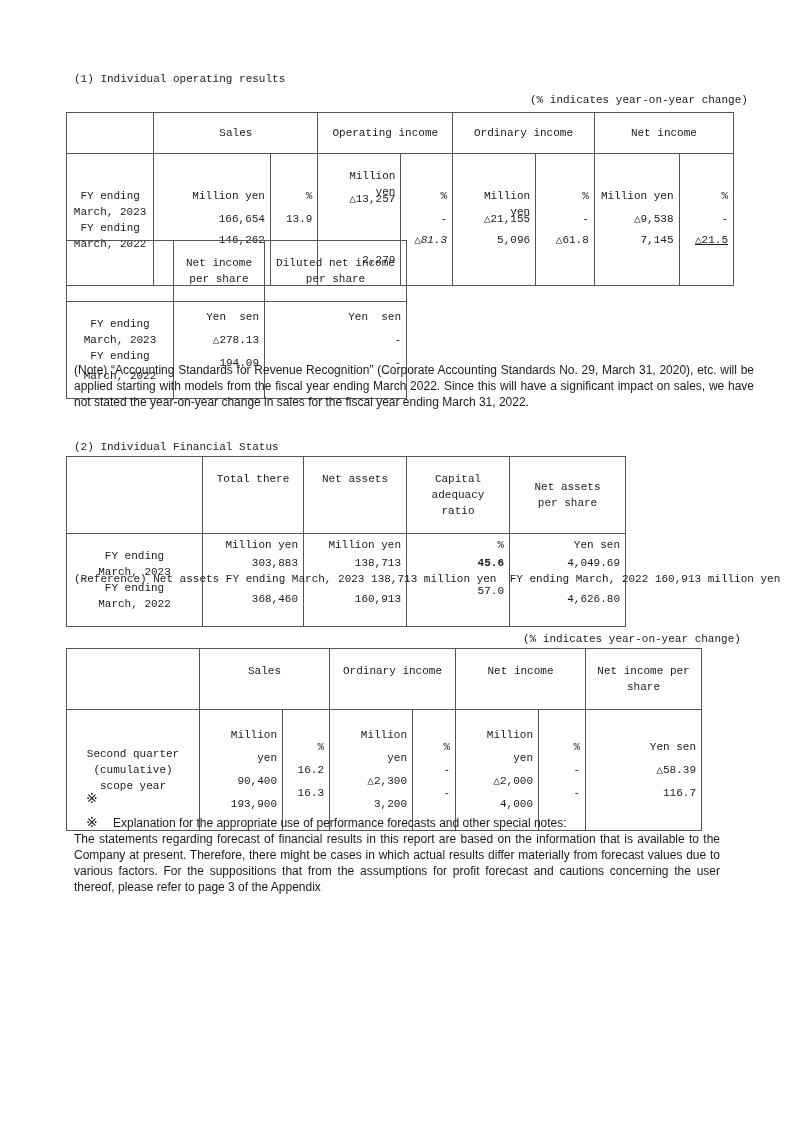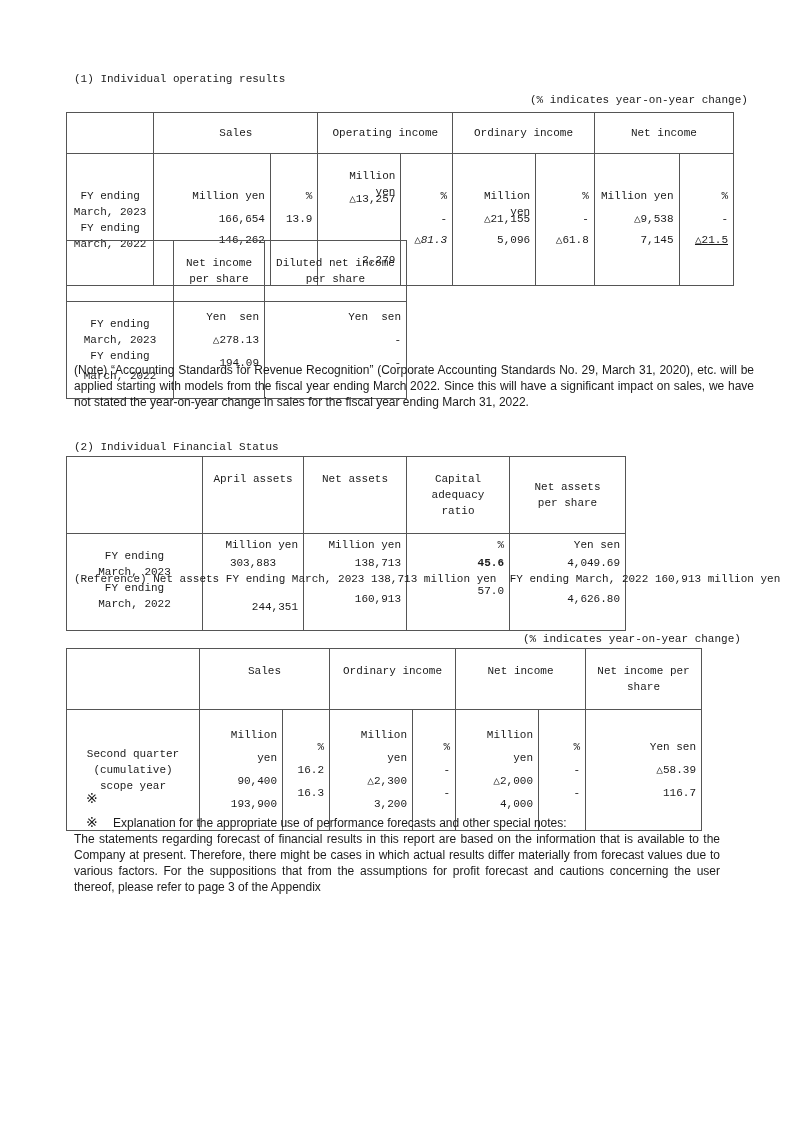--- a/index.html
+++ b/index.html
@@ -119,21 +119,21 @@
     </table>
 
   <div class="abs note just" style="left:74px;top:362px;width:680px;white-space:normal;">(Note) “Accounting Standards for Revenue Recognition” (Corporate Accounting Standards No. 29, March 31, 2020), etc. will be applied starting with models from the fiscal year ending March 2022. Since this will have a significant impact on sales, we have not stated the year-on-year change in sales for the fiscal year ending March 31, 2022.</div>
 
   <div class="abs" style="left:74px;top:441px;">(2) Individual Financial Status</div>
   <table style="left:66px;top:456px;width:560px;">
     <tbody>
         <tr style="height:32px;">
       <td style="width:125px;"></td>
       <td class="c" style="width:90px;line-height:16px;vertical-align:top;">
-        <div>April assets</div>
+        <div>Total there</div>
       </td>
       <td class="c" style="width:92px;line-height:16px;vertical-align:top;">
         <div>Net assets</div>
       </td>
       <td class="c" style="width:92px;line-height:16px;">
         <div>Capital adequacy</div>
         <div>ratio</div>
       </td>
       <td class="c" style="line-height:16px;">
         <div>Net assets</div>
@@ -142,22 +142,22 @@
     </tr>
     <tr style="height:80px;">
       <td class="c" style="line-height:16px;padding-top:14px;vertical-align:top;">
         <div>FY ending</div>
         <div>March, 2023</div>
         <div>FY ending</div>
         <div>March, 2022</div>
       </td>
       <td class="r" style="vertical-align:top;line-height:18px;padding-top:2px;">
         <div>Million yen</div>
-        <div style="margin-bottom:26px;text-align:center;">303,883</div>
-        <div>244,351</div>
+        <div style="margin-bottom:18px;">303,883</div>
+        <div>368,460</div>
       </td>
       <td class="r" style="vertical-align:top;line-height:18px;padding-top:2px;">
         <div>Million yen</div>
         <div style="margin-bottom:18px;">138,713</div>
         <div>160,913</div>
       </td>
       <td class="r" style="vertical-align:top;line-height:18px;padding-top:2px;">
         <div>%</div>
         <div style="margin-bottom:10px;font-weight:bold;">45.6</div>
         <div>57.0</div>

